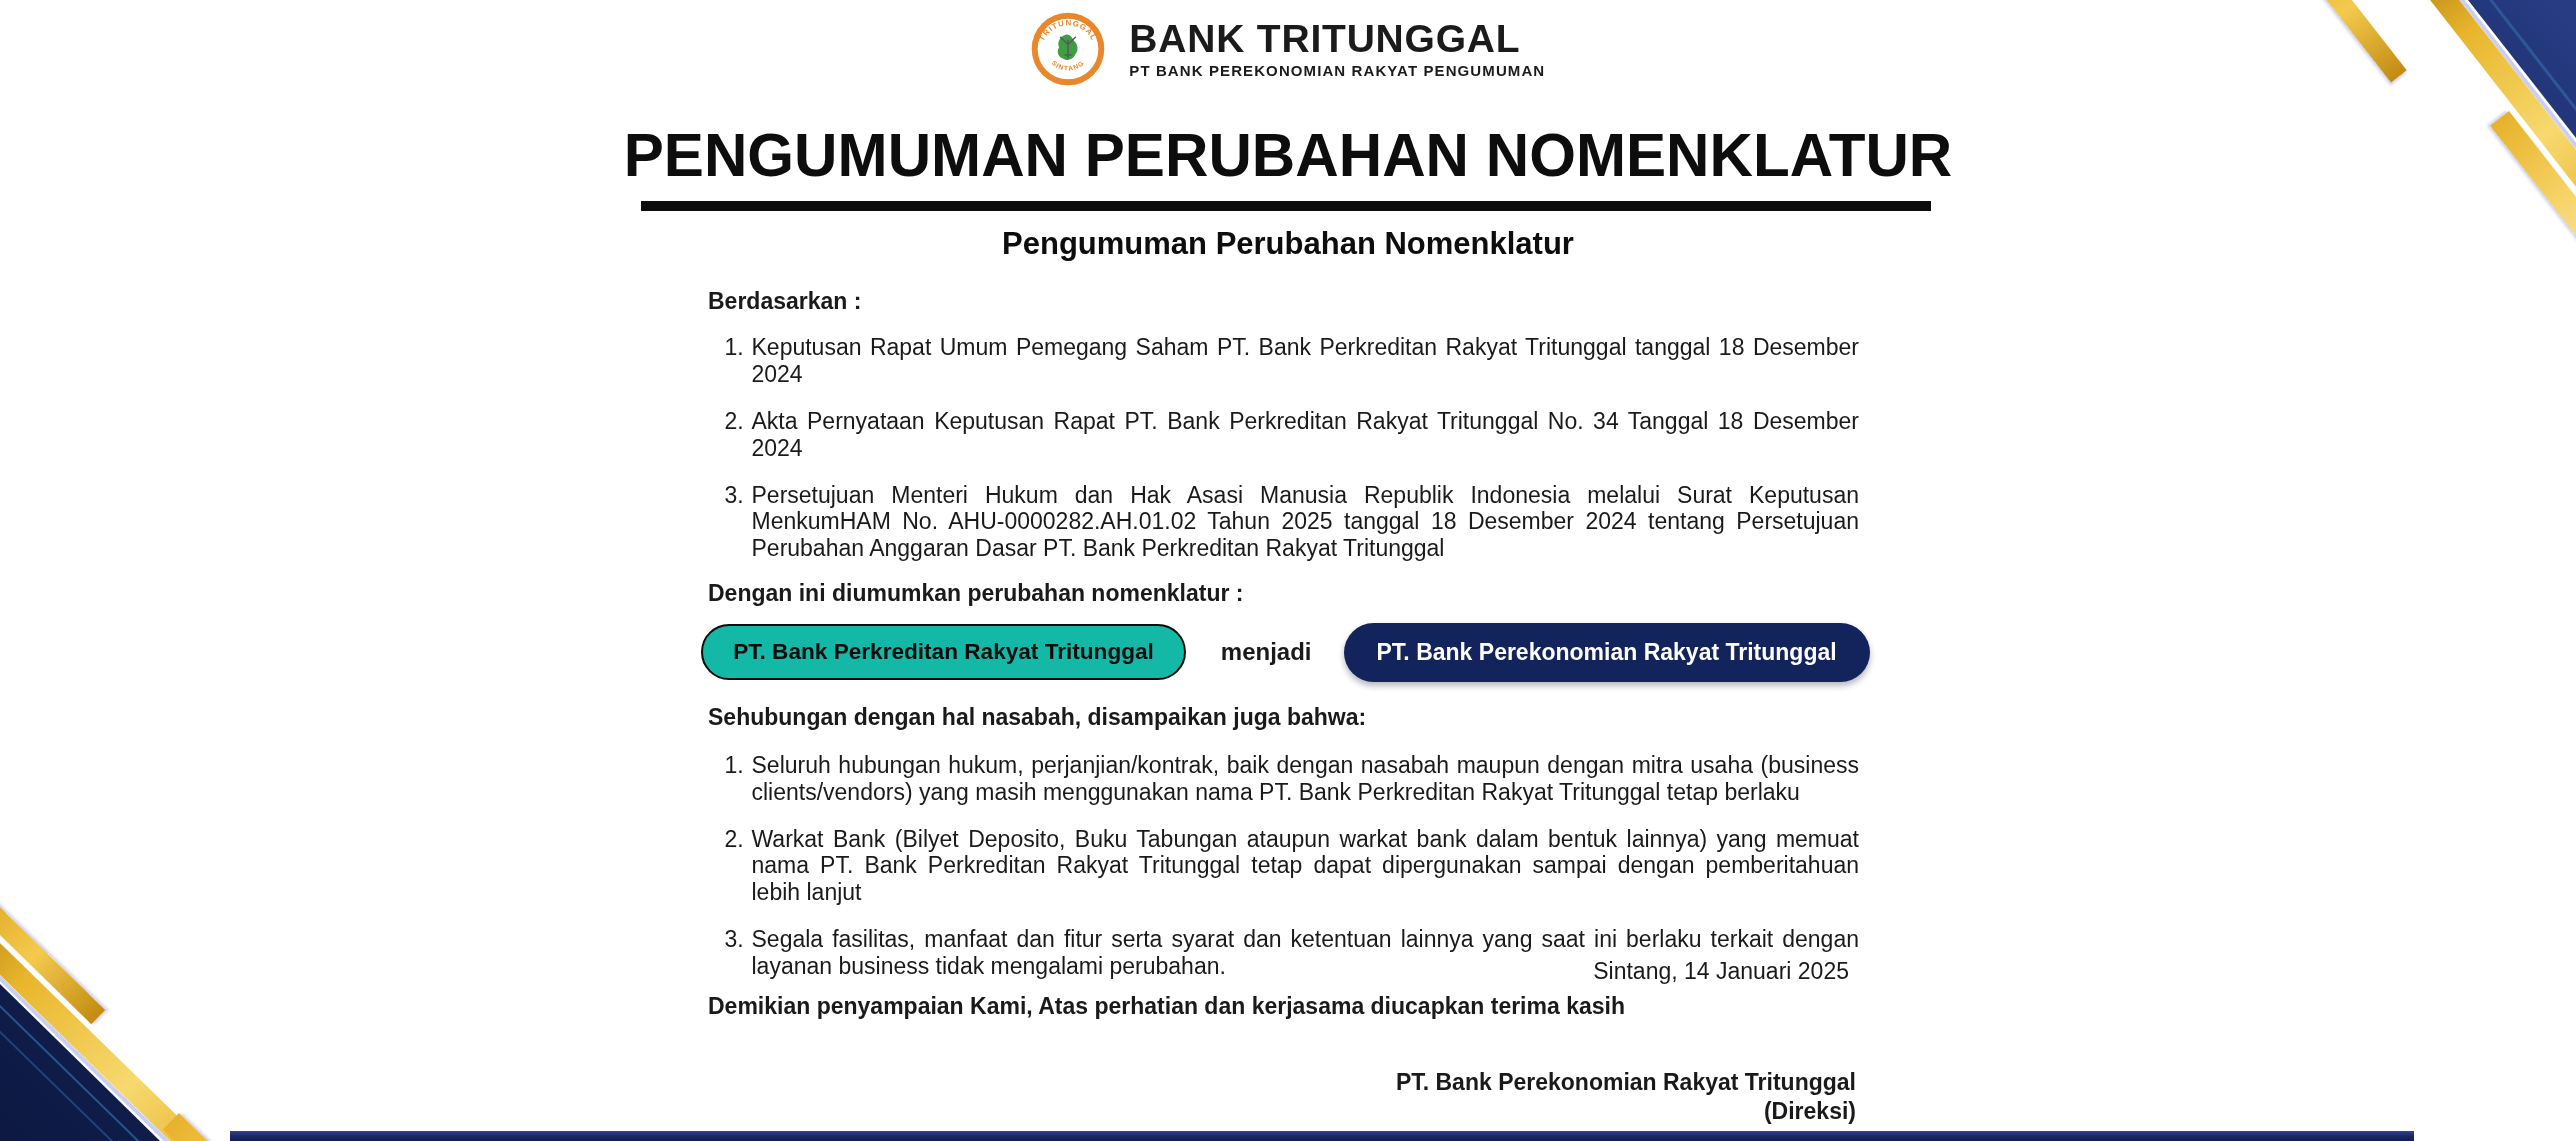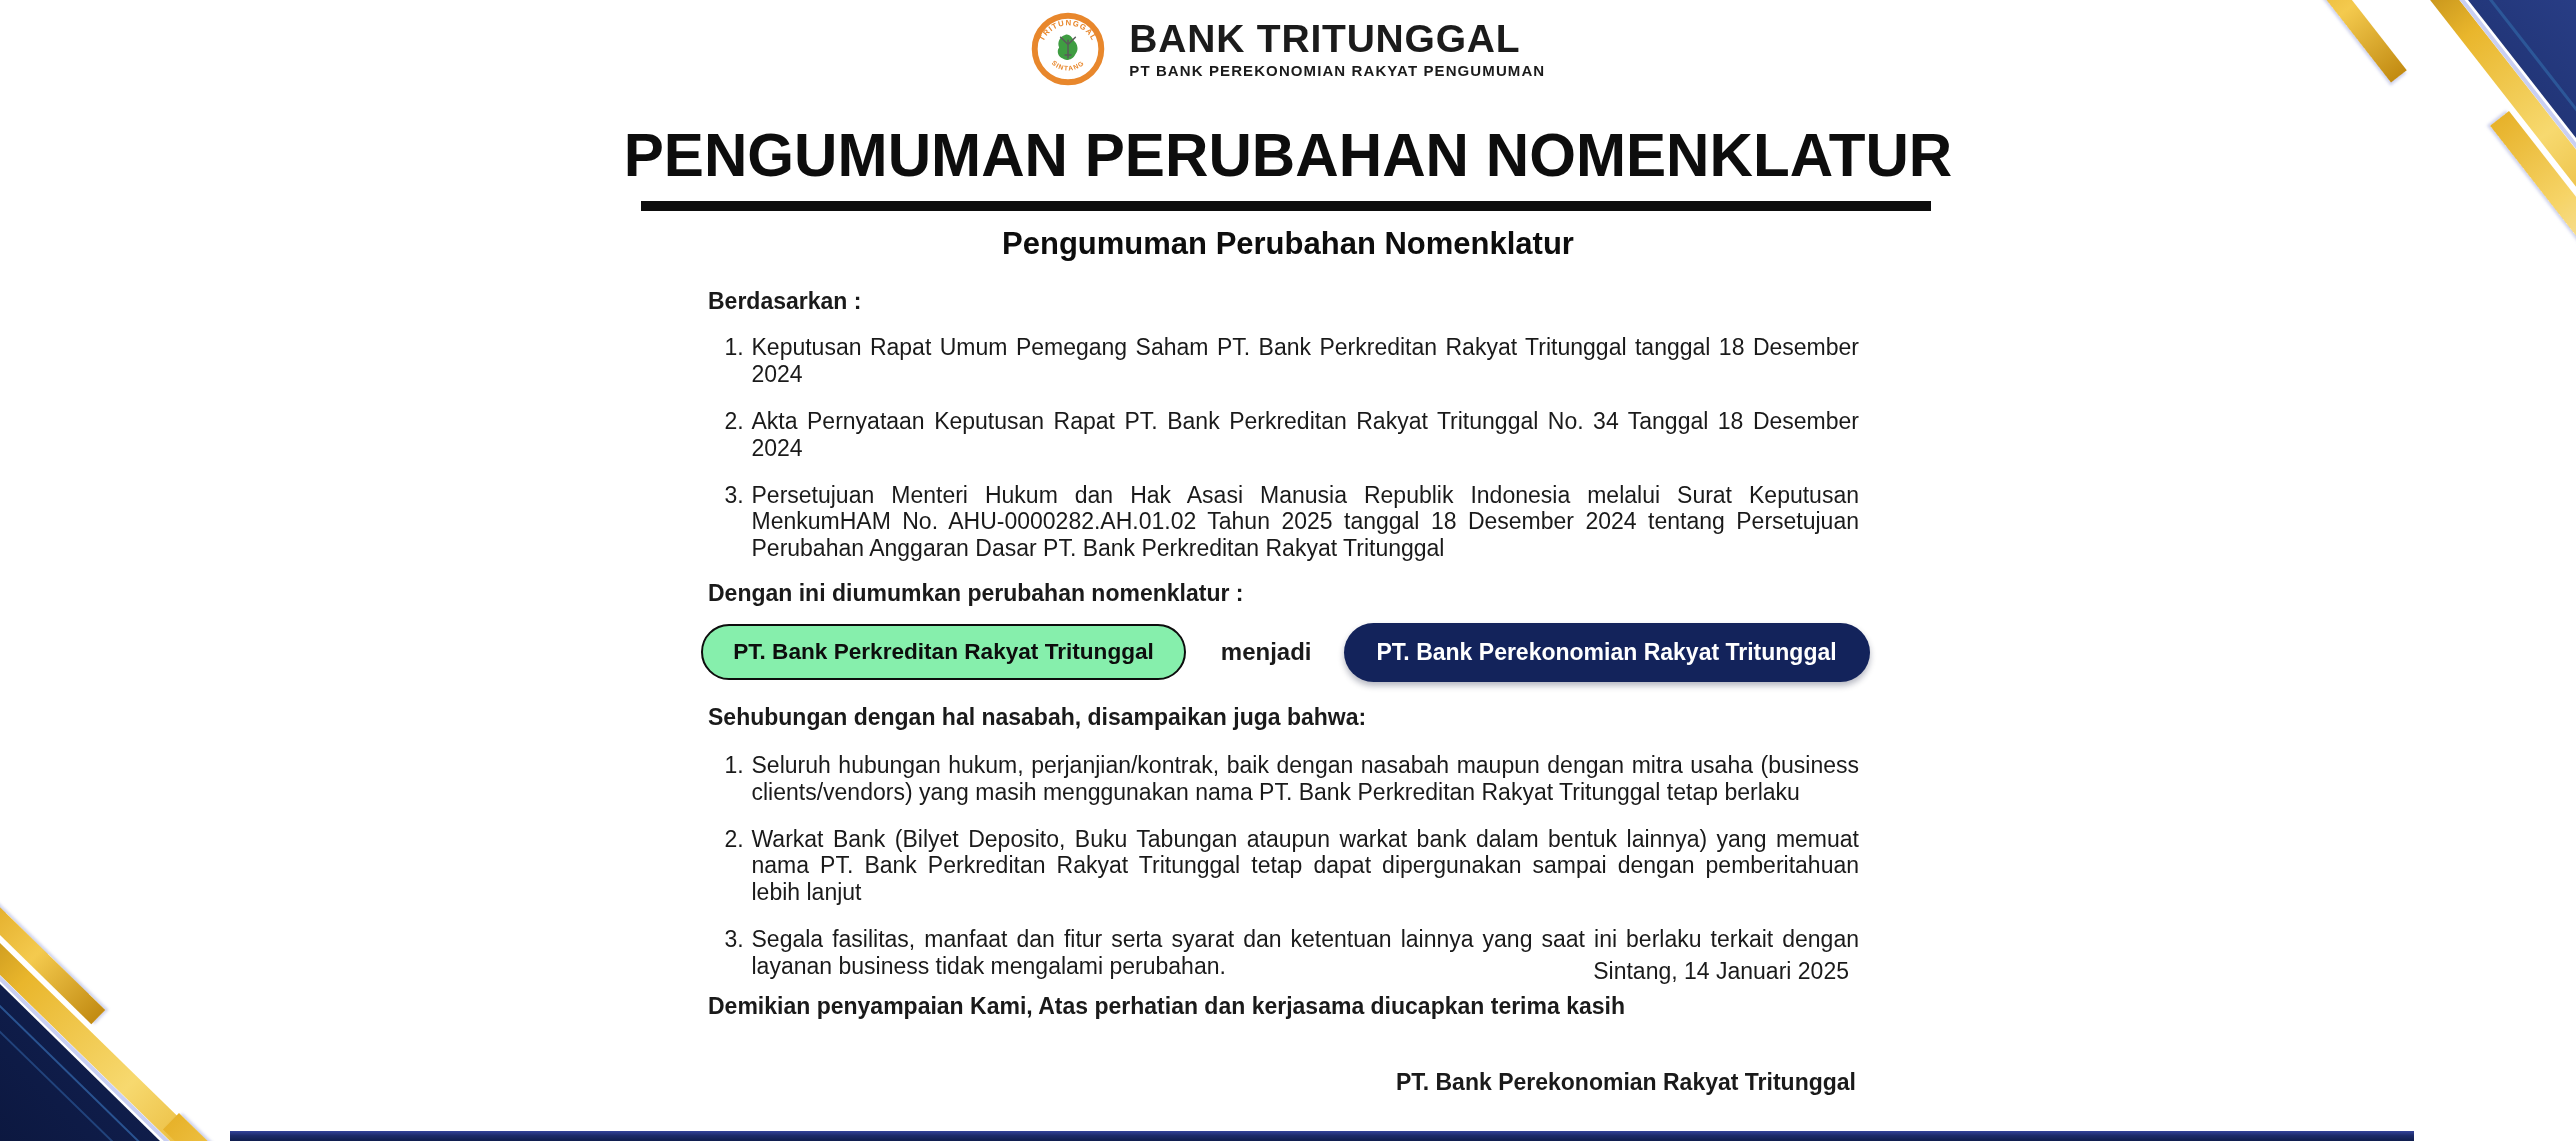--- a/index.html
+++ b/index.html
@@ -73,21 +73,21 @@
   .sec-heading{font-weight:700;margin:0 0 19.6px 0;}
   ol.doc-list{margin:6px;padding:0 0 0 36px;}
   ol.doc-list li{margin:0 0 20.3px 0;padding-left:1.5px;text-align:justify;}
   ol.doc-list li:last-child{margin-bottom:0;}
   ol.doc-list li::marker{font-weight:400;}
 
   .announce-heading{font-weight:700;margin:18px 0 0 0;}
   .pill-row{display:flex;align-items:center;margin:16.6px 0 0 -6.8px;}
   .pill-old{
     box-sizing:border-box;height:56px;padding:0 30px;border:2.3px solid #0d0d0d;border-radius:30px;
-    background:#86efac;display:flex;align-items:center;justify-content:center;
+    background:#14b8a6;display:flex;align-items:center;justify-content:center;
     font-size:22.6px;font-weight:700;color:#0d0d0d;white-space:nowrap;
   }
   .connector{font-size:24px;font-weight:700;margin:0 32px 0 35px;white-space:nowrap;}
   .pill-new{
     box-sizing:border-box;height:59px;padding:0 33px;border-radius:30px;
     background:var(--navy,#13235b);display:flex;align-items:center;justify-content:center;
     font-size:23px;font-weight:700;color:#ffffff;white-space:nowrap;
     box-shadow:0 3.8px 6.8px rgba(10,16,50,.3);
   }
   .sec2-heading{font-weight:700;margin:22.6px 0 21px 0;}
@@ -179,16 +179,17 @@
       <li>Warkat Bank (Bilyet Deposito, Buku Tabungan ataupun warkat bank dalam bentuk lainnya) yang memuat nama PT. Bank Perkreditan Rakyat Tritunggal tetap dapat dipergunakan sampai dengan pemberitahuan lebih lanjut</li>
       <li>Segala fasilitas, manfaat dan fitur serta syarat dan ketentuan lainnya yang saat ini berlaku terkait dengan layanan business tidak mengalami perubahan.</li>
     </ol>
 
     <div class="closing">Demikian penyampaian Kami, Atas perhatian dan kerjasama diucapkan terima kasih</div>
   </div>
 
   <div class="date-line">Sintang, 14 Januari 2025</div>
   <div class="signature">
     <div>PT. Bank Perekonomian Rakyat Tritunggal</div>
+    <div>(Direksi)</div>
   </div>
 
 </div>
 
 
 </body></html>

